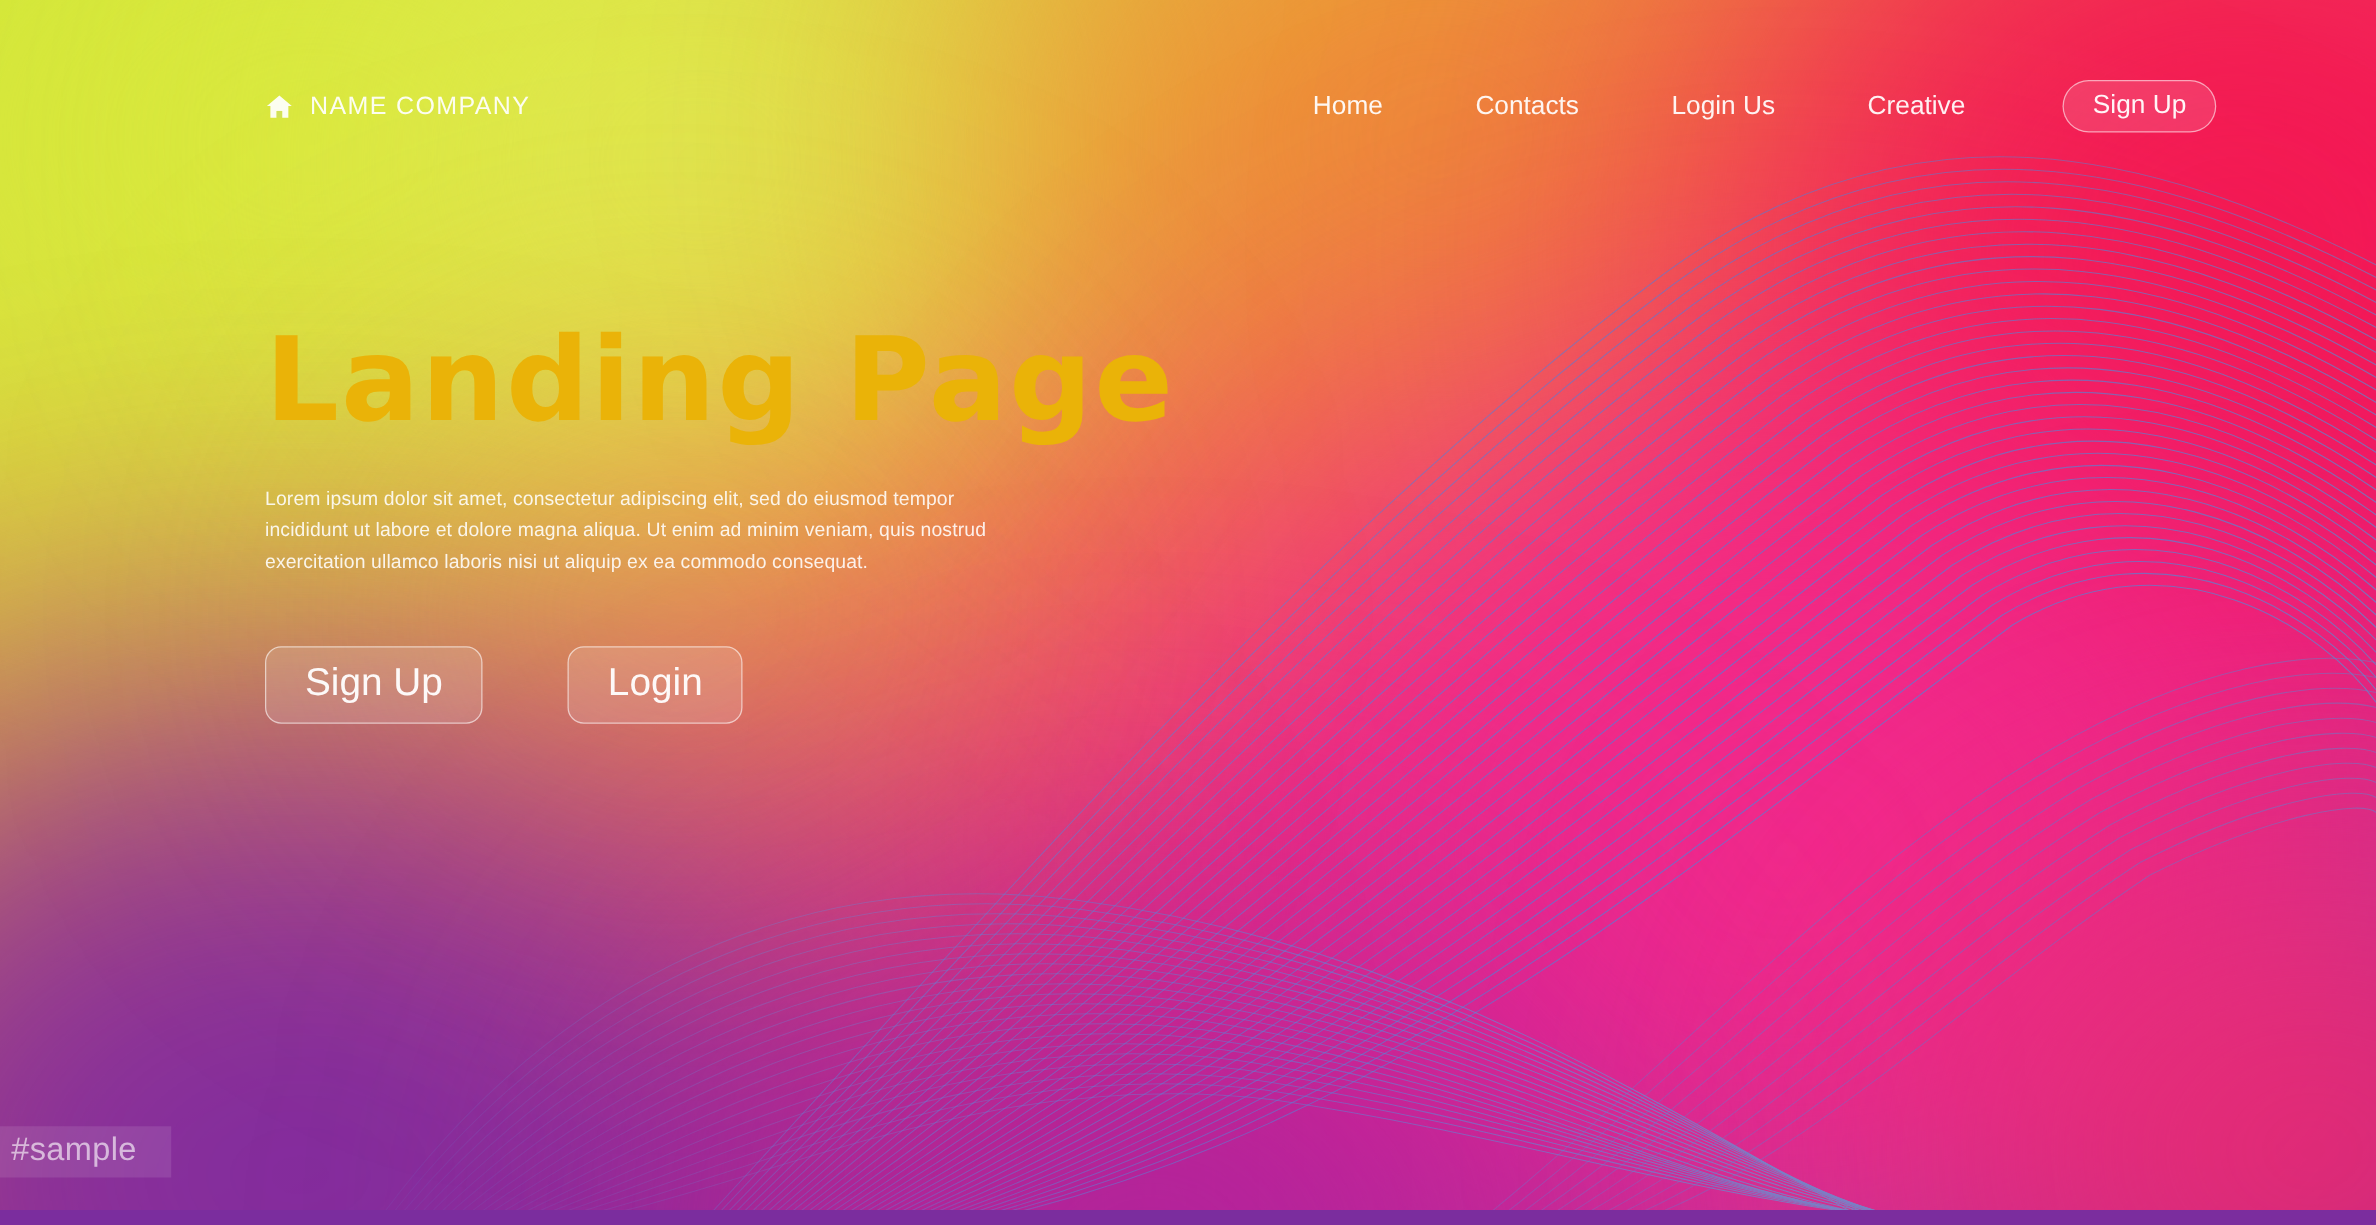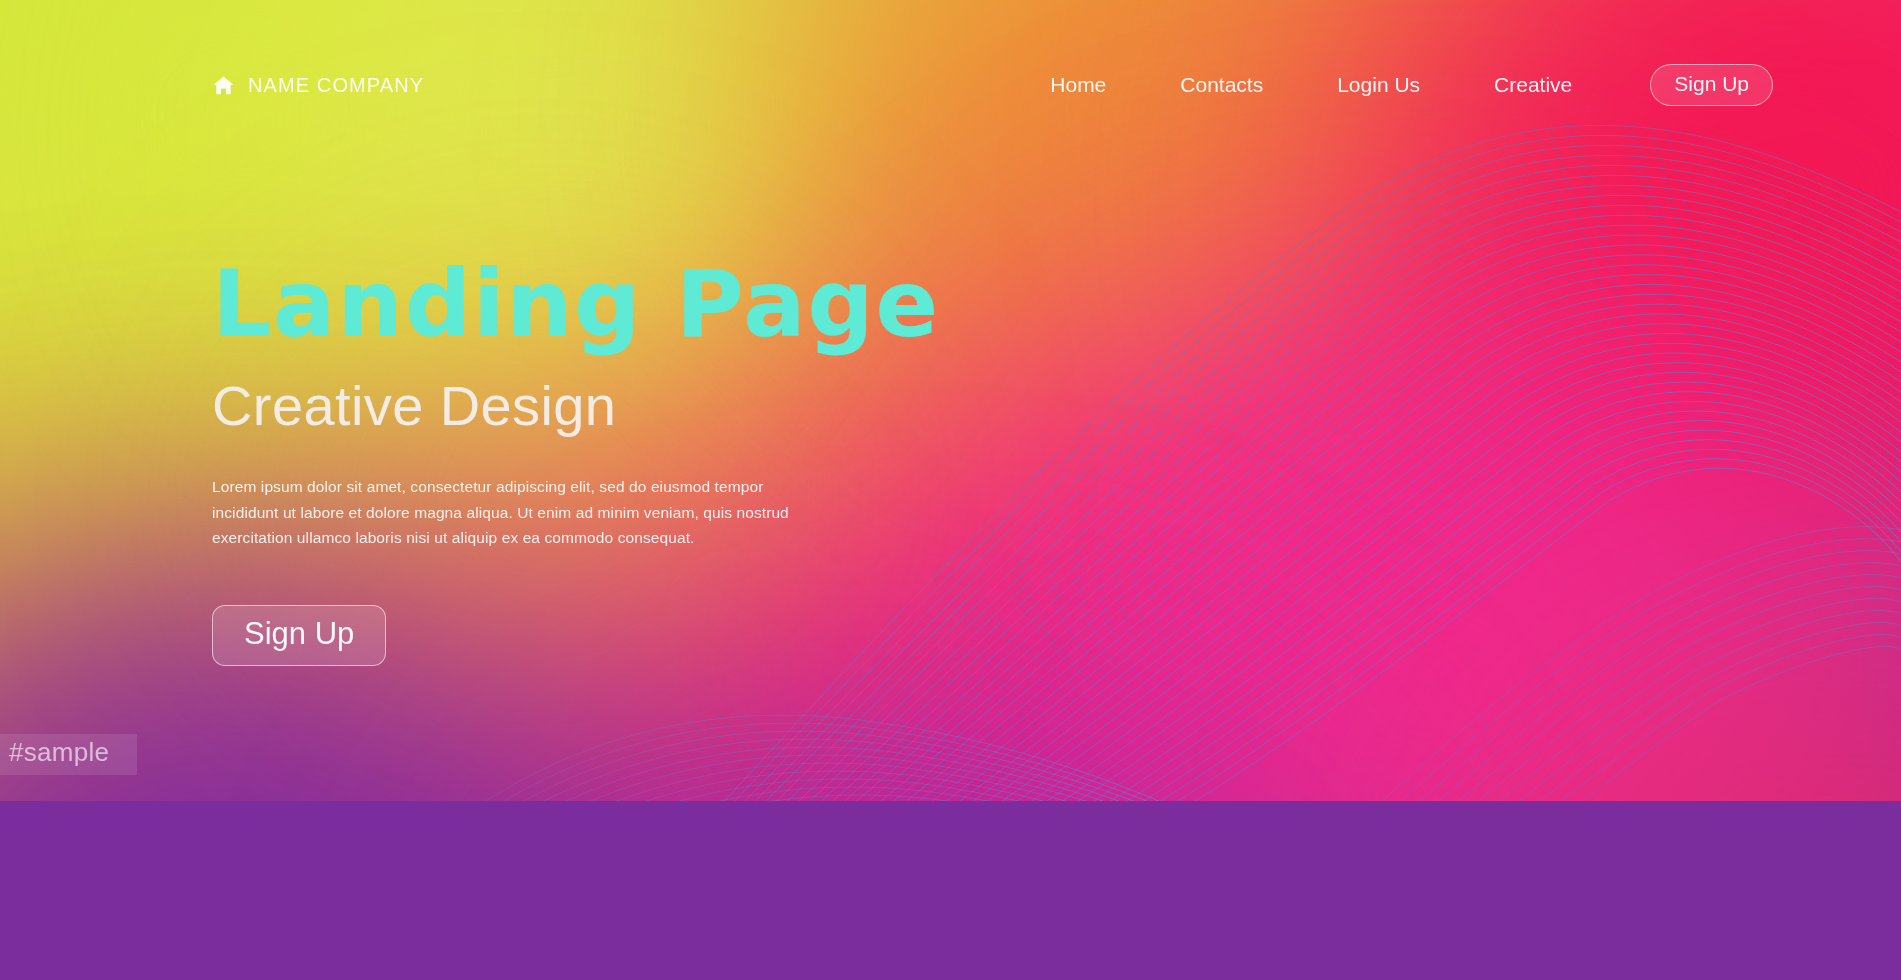--- a/index.html
+++ b/index.html
@@ -9,21 +9,21 @@
     width: 1901px;
     height: 980px;
     overflow: hidden;
     background: #7b2d9e;
     font-family: "Liberation Sans", "DejaVu Sans", sans-serif;
   }
 
   #stage {
     position: relative;
     width: 1901px;
-    height: 801px;
+    height: 968px;
     overflow: hidden;
     isolation: isolate;
   }
 
   
   .bg-base {
     position: absolute;
     inset: 0;
     background: linear-gradient(150deg,
         #cfe33c 0%,
@@ -160,21 +160,21 @@
     width: 700px;
     z-index: 5;
   }
 
   .hero-title {
     font-family: "DejaVu Sans", "Liberation Sans", sans-serif;
     font-size: 93px;
     font-weight: 700;
     line-height: 1.0;
     letter-spacing: 1.5px;
-    color: #5eead4;
+    color: #eab308;
     margin: 0 0 10px 0;
     white-space: nowrap;
   }
 
   .hero-sub {
     font-size: 56px;
     font-weight: 400;
     line-height: 1.15;
     color: #f2ece4;
     margin: 23px 0 0 0;
@@ -362,23 +362,23 @@
       <a class="nav-link" href="#">Contacts</a>
       <a class="nav-link" href="#">Login Us</a>
       <a class="nav-link" href="#">Creative</a>
       <button class="nav-signup">Sign Up</button>
     </nav>
 
   </header>
 
   <section class="hero">
     <h1 class="hero-title">Landing Page</h1>
-    <h2 class="hero-sub">Creative Design</h2>
     <p class="hero-body">Lorem ipsum dolor sit amet, consectetur adipiscing elit, sed do eiusmod tempor incididunt ut labore et dolore magna aliqua. Ut enim ad minim veniam, quis nostrud exercitation ullamco laboris nisi ut aliquip ex ea commodo consequat.</p>
 
     <div class="hero-actions">
       <button class="btn">Sign Up</button>
+      <button class="btn">Login</button>
     </div>
   </section>
 
   <div class="watermark">#sample</div>
 
 </div>
 
 </body></html>

